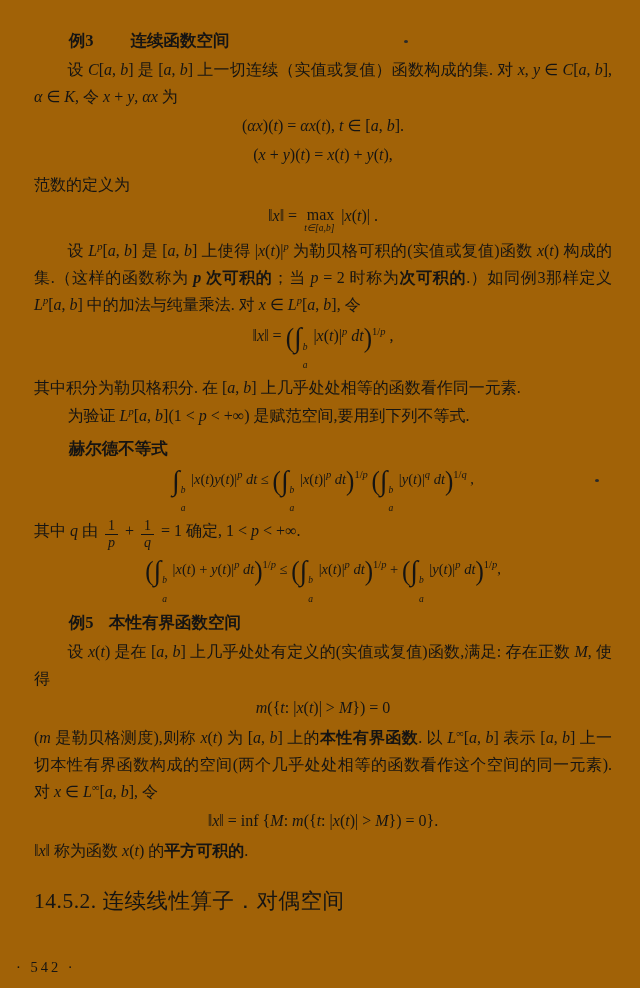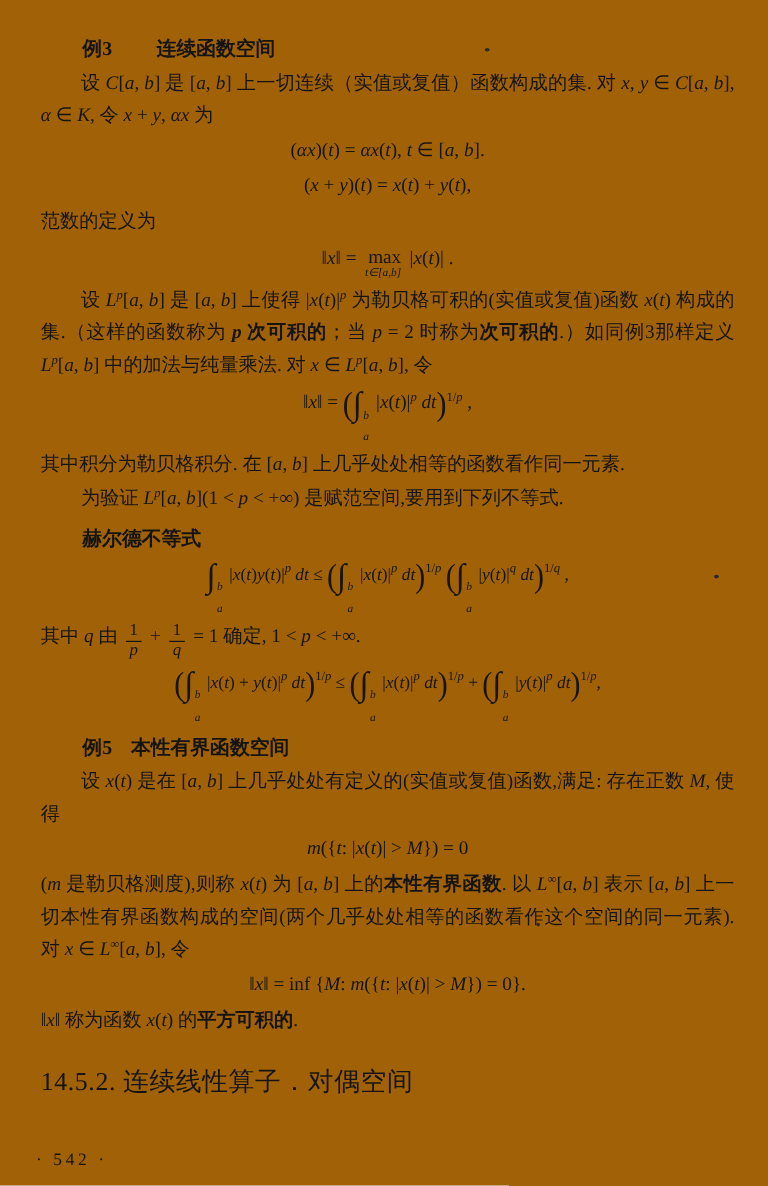--- a/index.html
+++ b/index.html
@@ -39,21 +39,21 @@
 
   .under { display:inline-block; text-align:right; vertical-align:-10px; line-height:1.05; margin:0 3px; }
   .um { display:block; font-size:16px; font-style:normal; }
   .us { display:block; font-size:9.5px; font-style:italic; }
 
   .bigp { font-size:25px; display:inline-block; vertical-align:-5px; line-height:1;
           font-style:normal; transform:scaleY(1.12); }
 
   .sec-title { font-size:21.5px; line-height:30px; font-weight:400; margin:22px 0 12px; letter-spacing:.5px; }
 
-  .footer { position:absolute; left:30px; bottom:12px; font-size:14.5px; letter-spacing:3px; }
+  .footer { position:absolute; left:16px; bottom:12px; font-size:14.5px; letter-spacing:3px; }
 
   .speck { position:absolute; background:#2a2a2a; border-radius:50%; }
   .speck1 { width:4px; height:3px; left:404px; top:40px; }
   .speck2 { width:4px; height:3px; left:595px; top:479px; }
   .speck3 { width:3px; height:3px; left:447px; top:769px; }
 </style>
 </head>
 <body>
 
 <div class="page">

